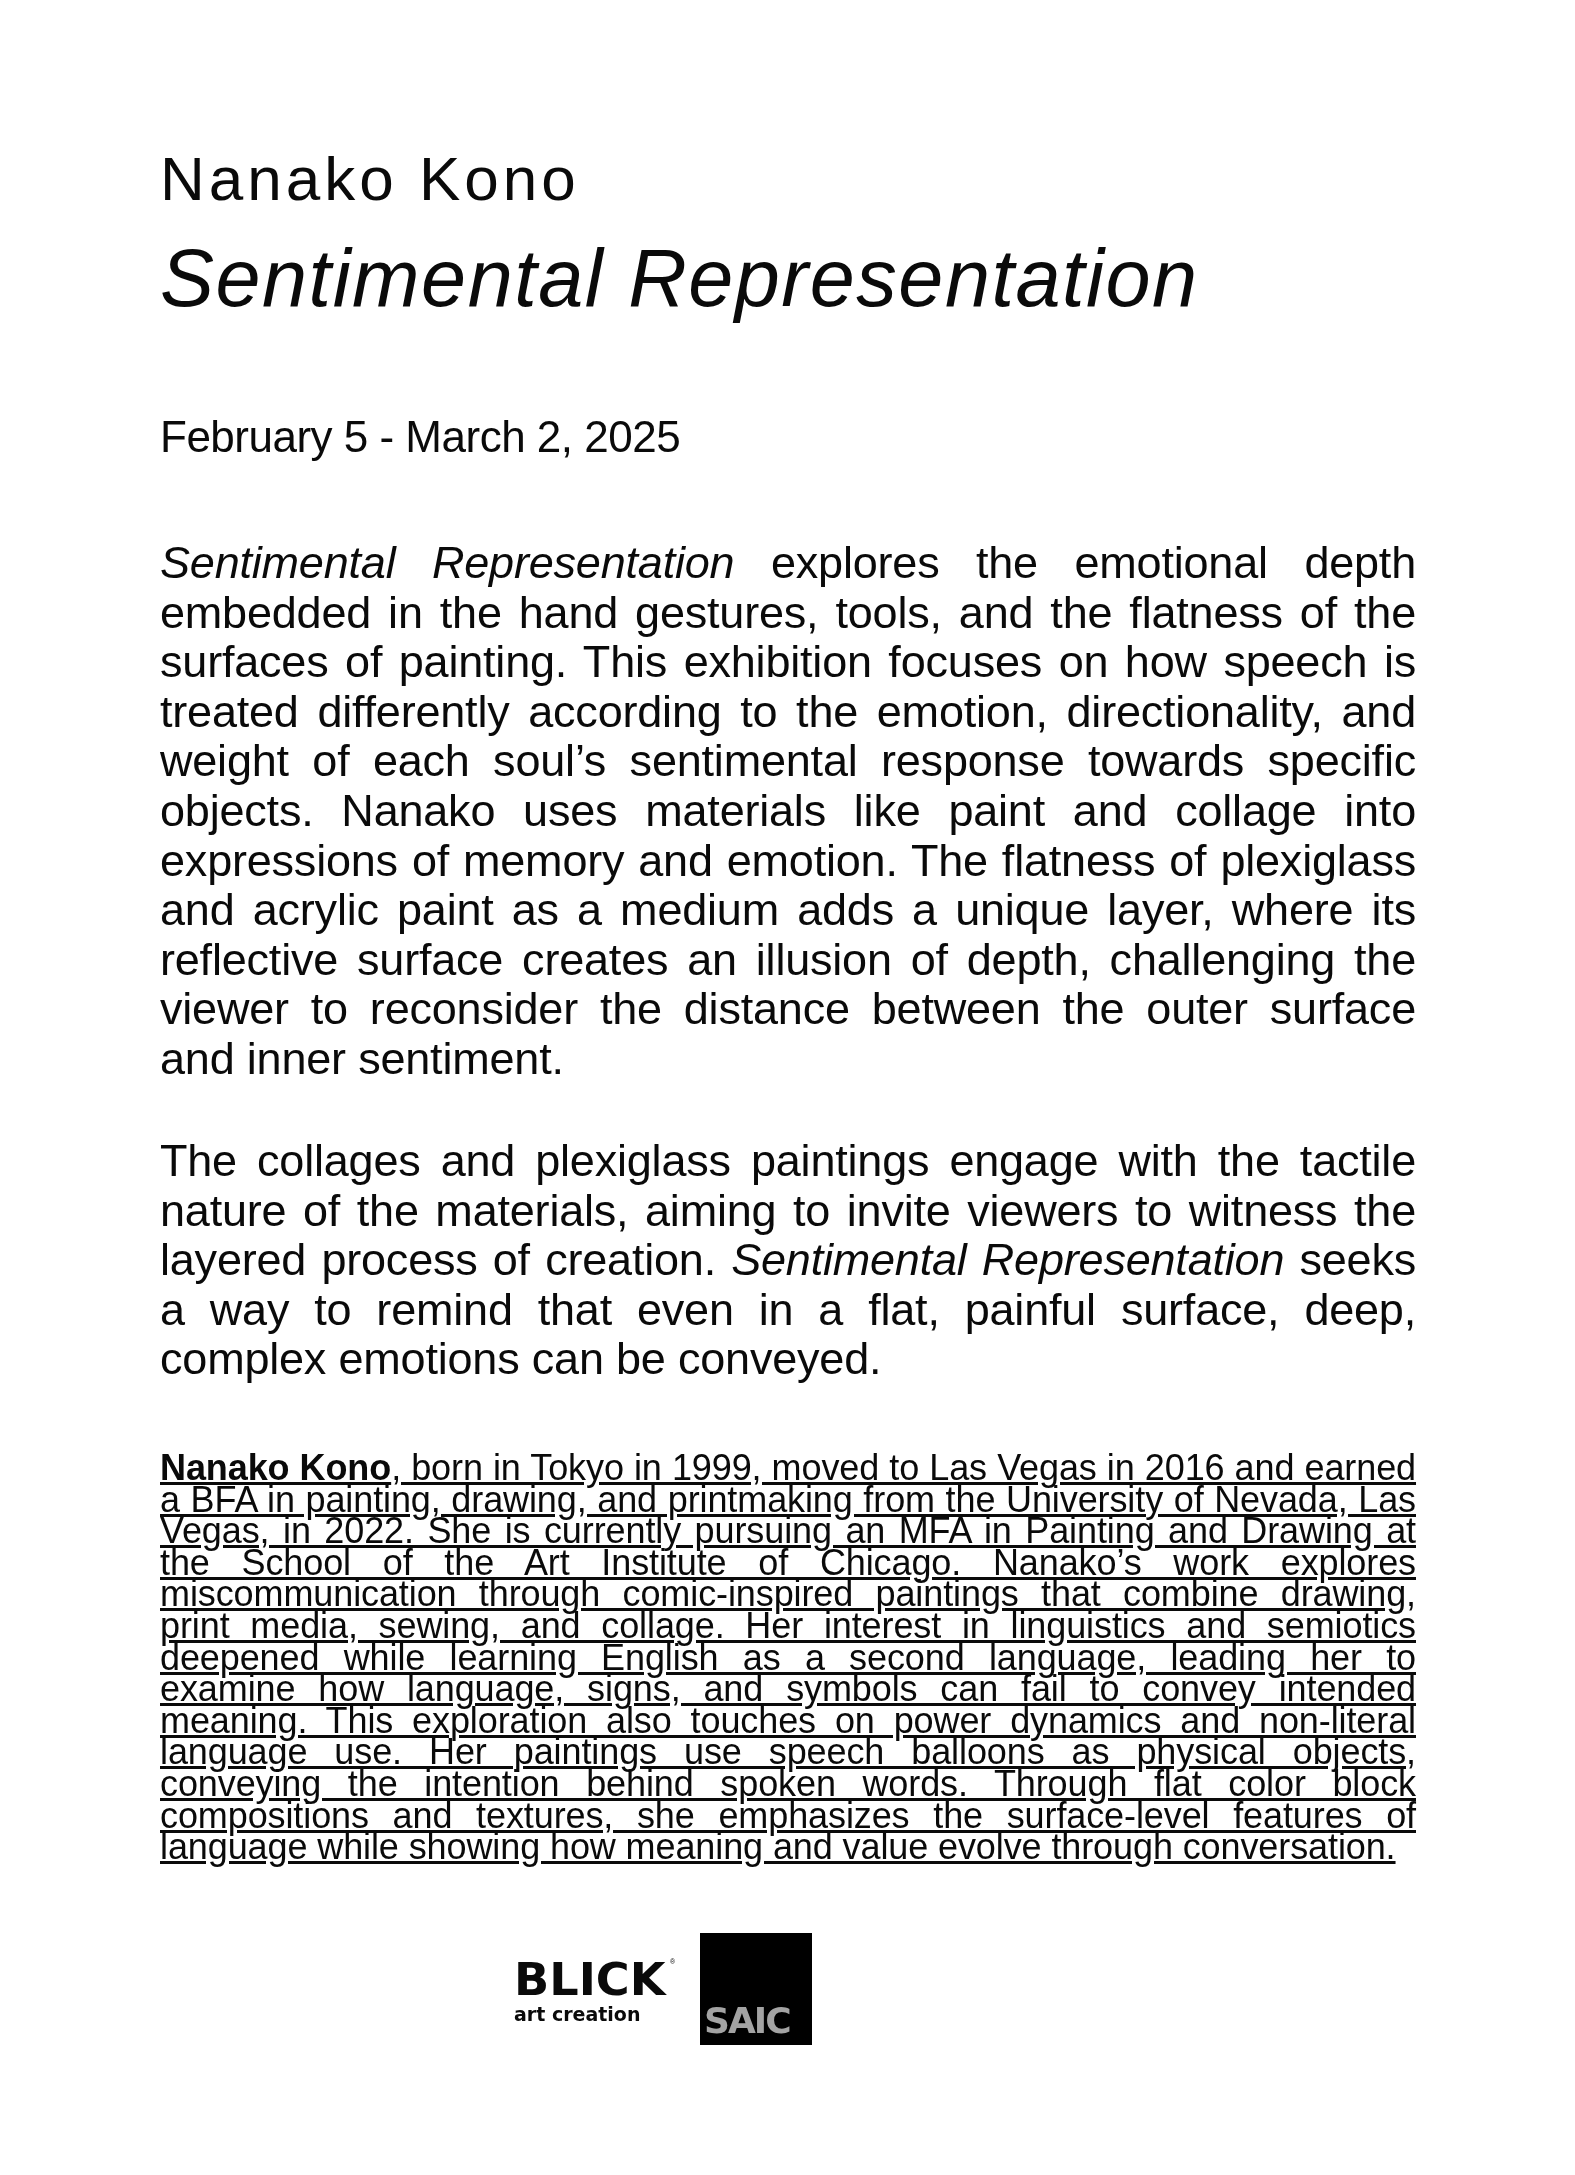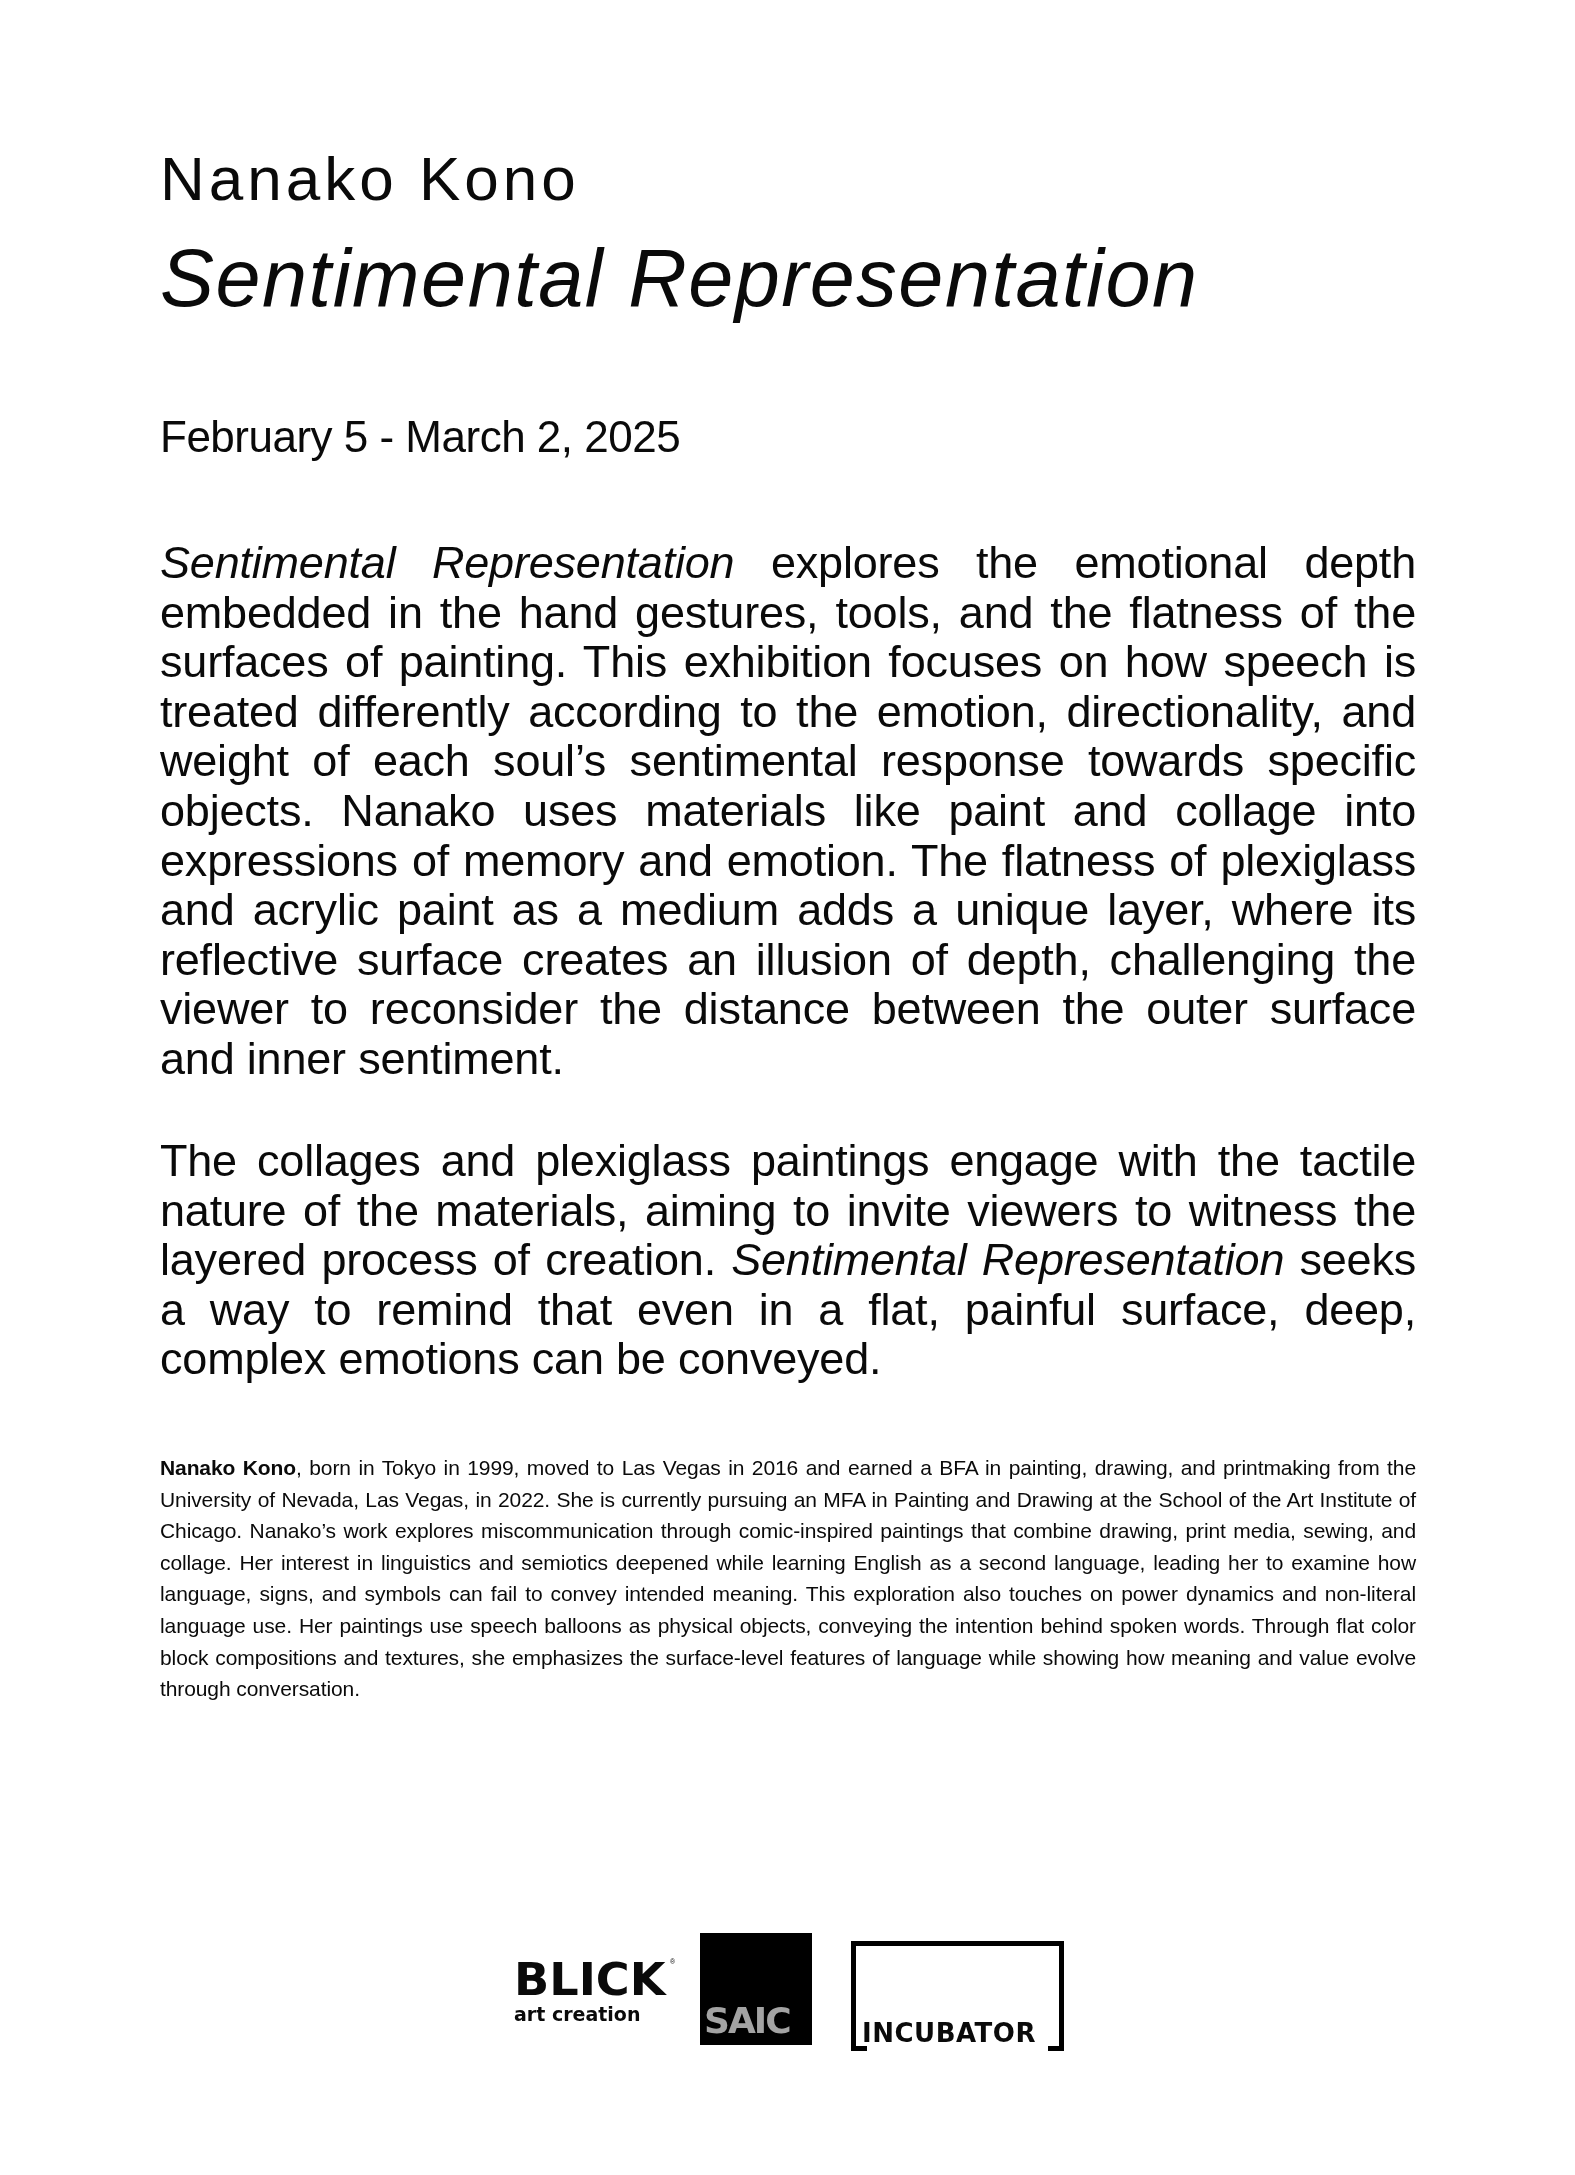--- a/index.html
+++ b/index.html
@@ -68,24 +68,25 @@
   }
   .para-1 { top: 538px; }
   .para-2 { top: 1136px; }
   .body-text em { font-style: italic; }
   .bio {
     position: absolute;
     left: 0;
     top: 1452px;
     width: 1256px;
     margin: 0;
-    font-size: 21px;
+    font-size: 36px;
     line-height: 31.6px;
     text-align: justify;
     letter-spacing: -0.1px;
+    text-decoration: underline;
   }
   .bio strong { font-weight: 700; }
 
   
   .logos {
     position: absolute;
     left: 0;
     top: 16px;
     width: 1575px;
     height: 2175px;
@@ -201,18 +202,13 @@
   <div class="logo blick">
     <span class="blick-main">BLICK</span>
     <span class="blick-reg">®</span>
     <span class="blick-sub">art creation</span>
   </div>
 
   <div class="logo saic">
     <span class="saic-text">SAIC</span>
   </div>
 
-  <div class="logo incubator">
-    <span class="incubator-base-left"></span>
-    <span class="incubator-text">INCUBATOR</span>
-    <span class="incubator-base-right"></span>
-  </div>
 </div>
 
 </body></html>

